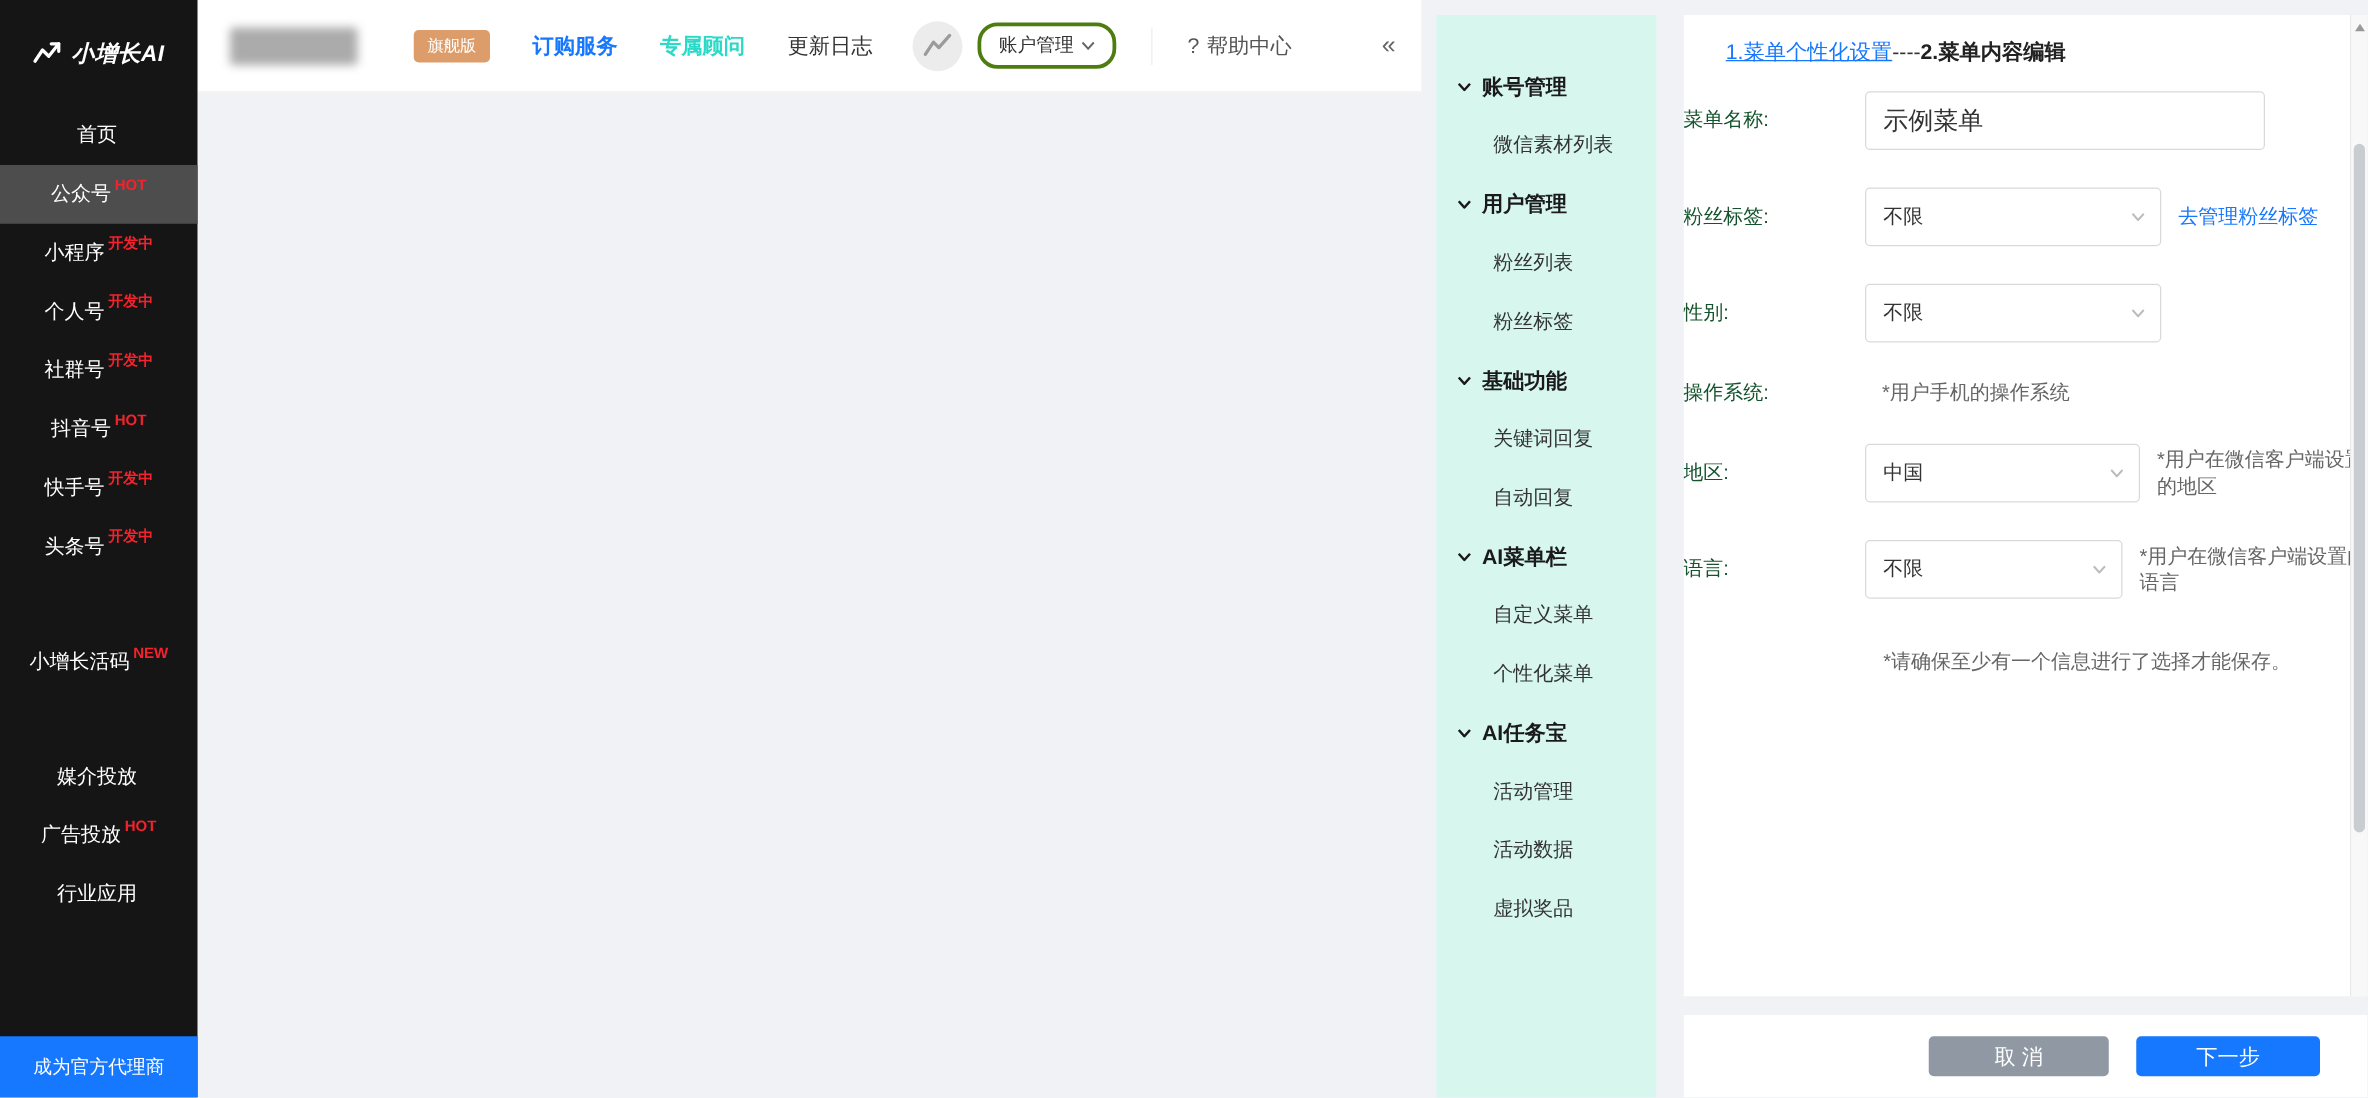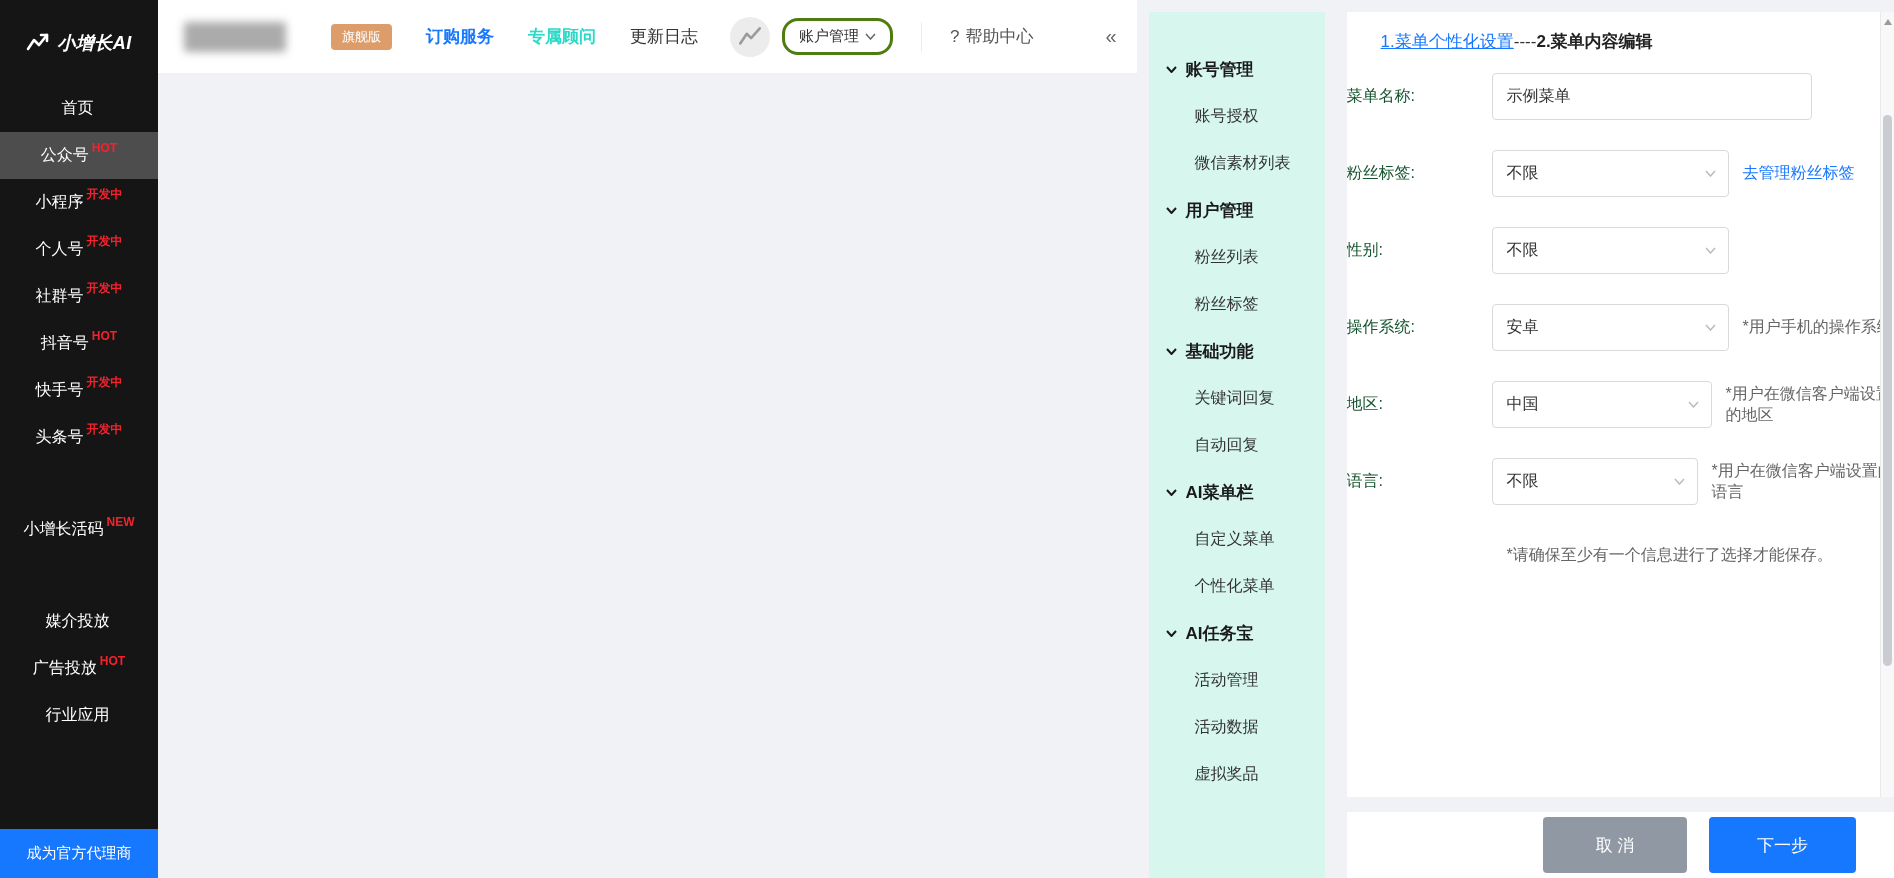--- a/index.html
+++ b/index.html
@@ -111,21 +111,21 @@
   .panel-inner { padding: 18px 0 0 0; }
   .steps { margin: 0 0 20px 34px; font-size: 17px; }
   .step-link { color: #1677ff; text-decoration: underline; cursor: pointer; }
   .step-sep { color: #333; }
   .step-current { color: #222; font-weight: 600; text-align: right; }
 
   .form-row { display: flex; align-items: center; margin-bottom: 30px; }
   .f-label { width: 145px; flex: 0 0 145px; text-align: left; padding-right: 15px; font-size: 16px; color: #14532d; }
   .f-input {
     width: 320px; height: 47px; border: 1px solid #d9d9d9; border-radius: 4px;
-    padding: 0 14px; font-size: 16px; color: #333; font-family: inherit; background: #fff;
+    padding: 0 14px; font-size: 20px; color: #333; font-family: inherit; background: #fff;
   }
   .f-select {
     width: 237px; height: 47px; border: 1px solid #d9d9d9; border-radius: 4px;
     background: #fff; display: flex; align-items: center; justify-content: space-between;
     padding: 0 12px 0 14px; font-size: 16px; color: #333; cursor: pointer;
   }
   .f-select.wide { width: 272px; }
   .f-link { color: #1677ff; font-size: 16px; margin-left: 14px; cursor: pointer; text-decoration: none; }
   .f-note { color: #666; font-size: 16px; margin-left: 14px; }
   .save-note { margin: 40px 0 0 160px; color: #666; font-size: 16px; }
@@ -144,21 +144,21 @@
     position: absolute; top: 103px; left: 2px; right: 2px; height: 551px;
     background: #c9ccd0; border-radius: 6px; cursor: grab;
   }
 
   
   .footerbar {
     margin-top: 15px; height: 66px; flex: 0 0 66px; background: #fff;
     display: flex; align-items: center; justify-content: flex-end;
     padding-right: 38px; gap: 22px;
   }
-  .btn { height: 56px; border: none; border-radius: 4px; font-size: 17px; cursor: pointer; color: #fff; font-family: inherit; }
+  .btn { height: 32px; border: none; border-radius: 4px; font-size: 17px; cursor: pointer; color: #fff; font-family: inherit; }
   .btn-cancel { width: 144px; background: #8f98a3; }
   .btn-next { width: 147px; background: #1677ff; }
 </style>
 </head>
 <body>
 
 <div class="app">
 
   <aside class="sidebar">
     <div class="logo">
@@ -262,23 +262,20 @@
 
       <aside class="submenu">
 
         <div class="sm-group">
           <svg class="chev" viewBox="0 0 11 7">
               <polyline points="1,1 5.5,6 10,1" fill="none" stroke="#1a1a1a" stroke-width="2"></polyline>
             </svg>
           <span>账号管理</span>
         </div>
         <div class="sm-item">
-            <span>账号授权</span>
-          </div>
-        <div class="sm-item">
             <span>微信素材列表</span>
           </div>
 
         <div class="sm-group">
           <svg class="chev" viewBox="0 0 11 7">
               <polyline points="1,1 5.5,6 10,1" fill="none" stroke="#1a1a1a" stroke-width="2"></polyline>
             </svg>
           <span>用户管理</span>
         </div>
         <div class="sm-item">
@@ -362,26 +359,20 @@
               <div class="f-select">
                 <span>不限</span>
                 <svg class="chev" viewBox="0 0 11 7">
                     <polyline points="1,1 5.5,6 10,1" fill="none" stroke="#bbb" stroke-width="1.5"></polyline>
                   </svg>
               </div>
             </div>
 
             <div class="form-row">
               <label class="f-label">操作系统:</label>
-              <div class="f-select">
-                <span>安卓</span>
-                <svg class="chev" viewBox="0 0 11 7">
-                    <polyline points="1,1 5.5,6 10,1" fill="none" stroke="#bbb" stroke-width="1.5"></polyline>
-                  </svg>
-              </div>
               <span class="f-note">*用户手机的操作系统</span>
             </div>
 
             <div class="form-row">
               <label class="f-label">地区:</label>
               <div class="f-select wide">
                 <span>中国</span>
                 <svg class="chev" viewBox="0 0 11 7">
                     <polyline points="1,1 5.5,6 10,1" fill="none" stroke="#bbb" stroke-width="1.5"></polyline>
                   </svg>

